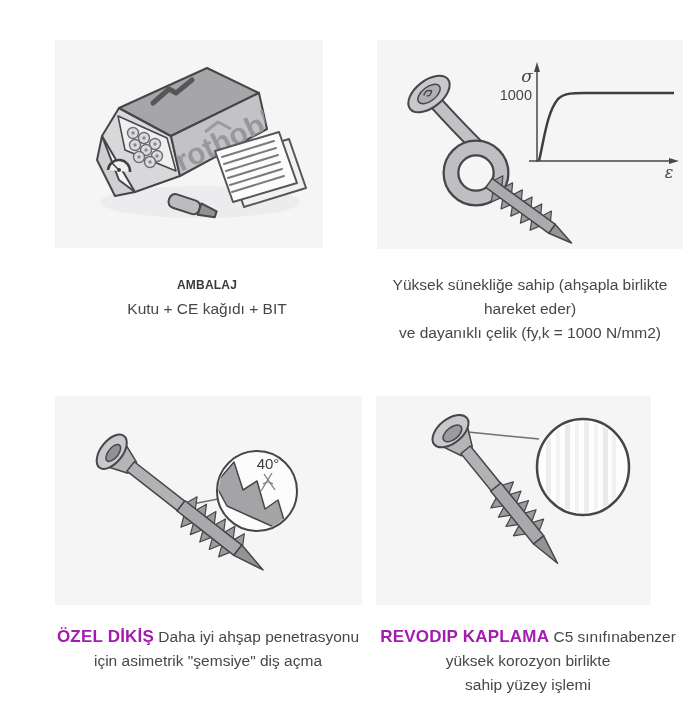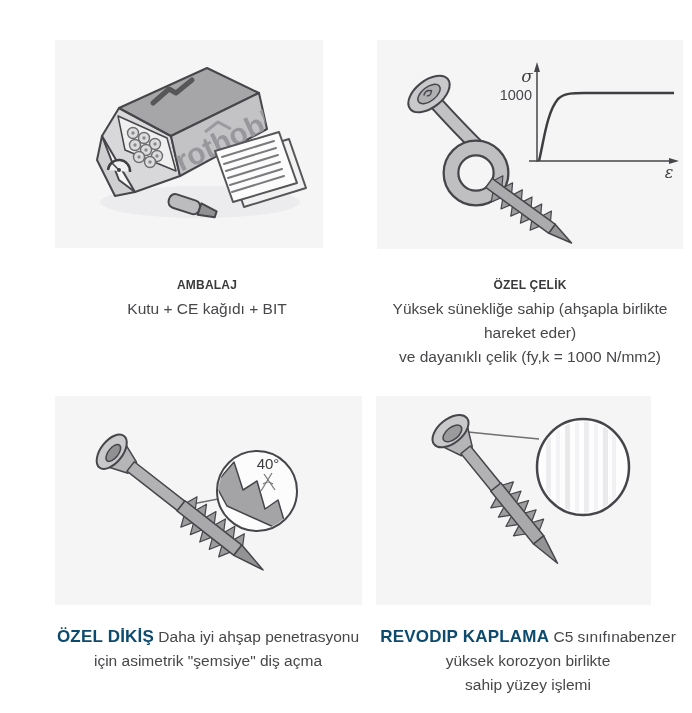--- a/index.html
+++ b/index.html
@@ -10,21 +10,21 @@
   .tile{position:absolute;background:#f5f5f6;}
   .tile svg{display:block;width:100%;height:100%;}
   .caption{
     position:absolute;text-align:center;color:#47474a;
     font-size:15.5px;line-height:24px;
   }
   .cap-title{
     font-weight:700;font-size:12px;color:#3a3a3c;letter-spacing:.2px;
   }
   .cap-title-inline{
-    font-weight:700;font-size:17px;color:#0c4a6e;letter-spacing:.2px;
+    font-weight:700;font-size:17px;color:#a21caf;letter-spacing:.2px;
   }
   .cap-line{white-space:nowrap;}
   
   #tile-ambalaj{left:55px;top:40px;width:268px;height:208px;}
   #tile-celik{left:377px;top:40px;width:306px;height:209px;}
   #tile-dikis{left:55px;top:396px;width:307px;height:209px;text-align:center;}
   #tile-revodip{left:376px;top:396px;width:275px;height:209px;}
   #cap-ambalaj{left:40px;top:273px;width:334px;}
   #cap-celik{left:377px;top:273px;width:306px;}
   #cap-dikis{left:30px;top:625px;width:356px;}
@@ -233,21 +233,20 @@
     </g>
   </svg>
 </div>
 
 <div class="caption" id="cap-ambalaj">
   <div class="cap-title">AMBALAJ</div>
   <div class="cap-line">Kutu + CE kağıdı + BIT</div>
 </div>
 
 <div class="caption" id="cap-celik">
-  <div class="cap-title">ÖZEL ÇELİK</div>
   <div class="cap-line">Yüksek sünekliğe sahip (ahşapla birlikte</div>
   <div class="cap-line">hareket eder)</div>
   <div class="cap-line">ve dayanıklı çelik (fy,k = 1000 N/mm2)</div>
 </div>
 
 <div class="caption" id="cap-dikis">
   <div class="cap-line">
     <span class="cap-title-inline">ÖZEL DİKİŞ</span>
     <span>Daha iyi ahşap penetrasyonu</span>
   </div>

